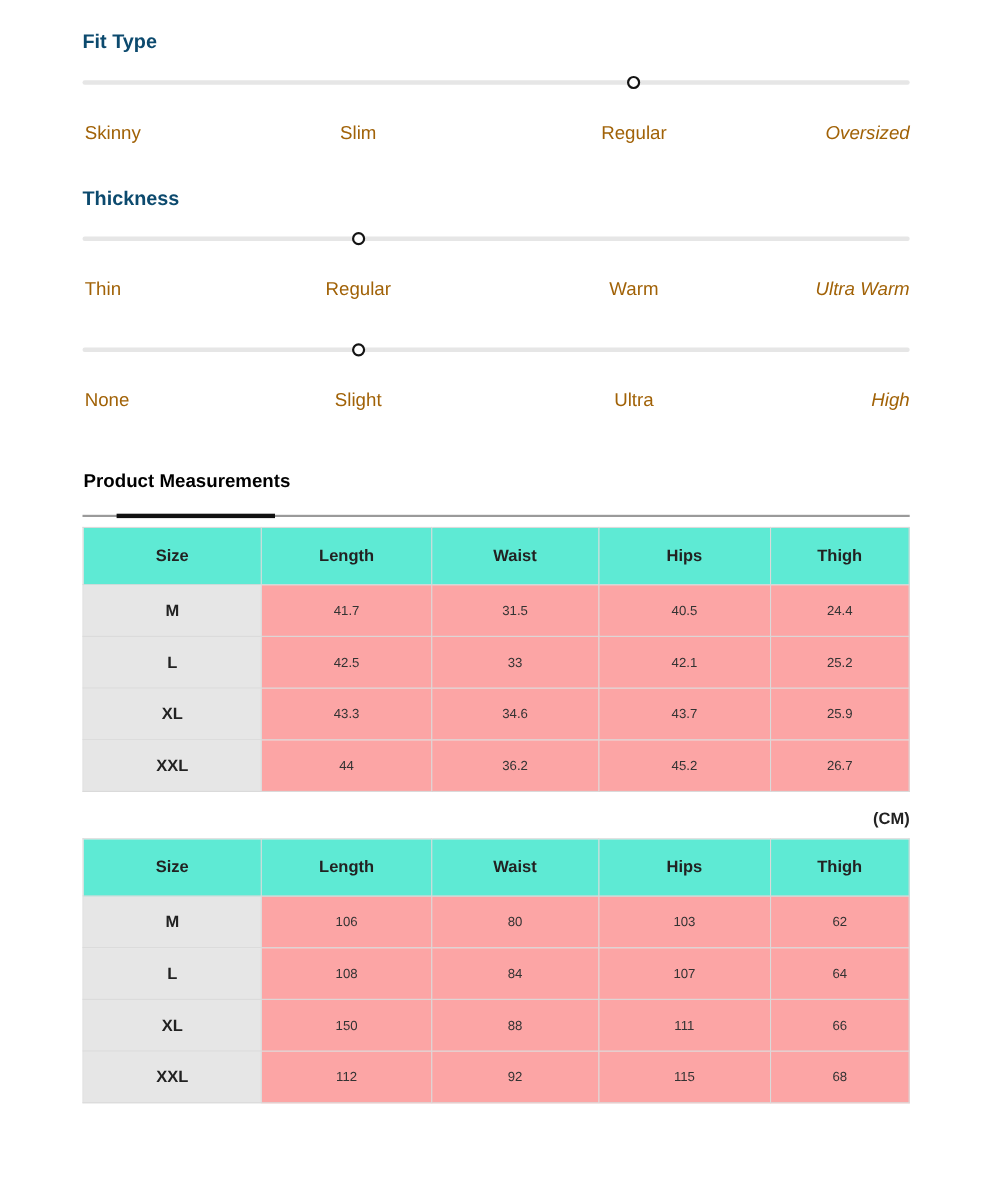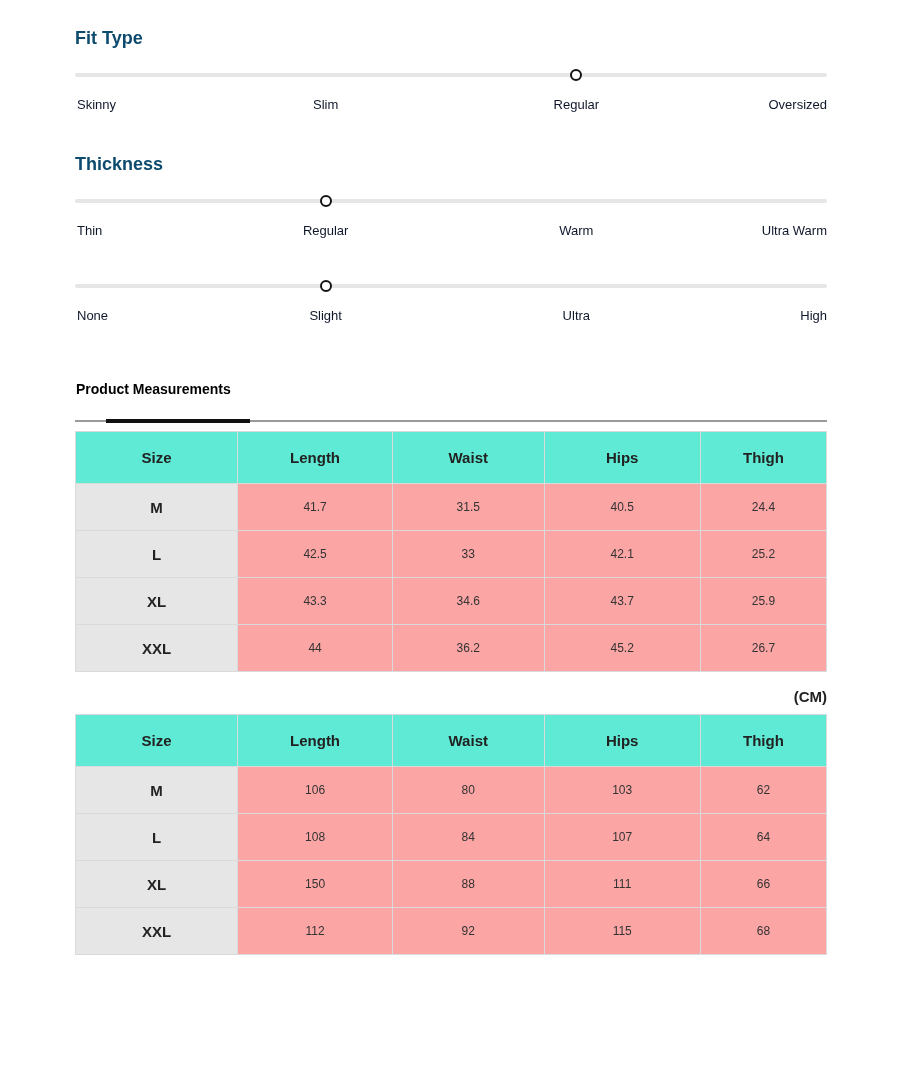--- a/index.html
+++ b/index.html
@@ -12,30 +12,30 @@
 
   
   .slider-section { margin-bottom: 36px; }
   .slider-title { font-size: 18px; font-weight: 700; color: #0c4a6e; line-height: 22px; }
   .slider-track-row { position: relative; height: 14px; margin-top: 19px; }
   .slider-track { position: absolute; left: 0; right: 0; top: 5px; height: 4px; background: #e6e6e6; border-radius: 2px; }
   .slider-marker {
     position: absolute; top: 1px; width: 12px; height: 12px; box-sizing: border-box;
     border: 2.5px solid #141414; border-radius: 50%; background: #fff; transform: translateX(-50%);
   }
-  .slider-labels { position: relative; height: 24px; margin-top: 11px; font-size: 13px; color: #0f172a; }
+  .slider-labels { position: relative; height: 24px; margin-top: 27px; font-size: 17px; color: #a16207; }
   .slider-label { position: absolute; top: 0; line-height: 24px; white-space: nowrap; }
   .slider-label:nth-child(1) { left: 2px; }
   .slider-label:nth-child(2) { left: 33.333%; transform: translateX(-50%); }
   .slider-label:nth-child(3) { left: 66.667%; transform: translateX(-50%); }
-  .slider-label:nth-child(4) { right: 0; }
+  .slider-label:nth-child(4) { right: 0; font-style: italic; }
 
   
   .pm-section { margin-top: 51px; }
-  .pm-title { font-size: 14px; font-weight: 700; color: #000; line-height: 21px; margin-left: 1px; }
+  .pm-title { font-size: 17px; font-weight: 700; color: #000; line-height: 21px; margin-left: 1px; }
   .pm-tabline { position: relative; margin-top: 20px; height: 2px; background: #9a9a9a; }
   .pm-indicator { position: absolute; left: 31px; top: -1px; width: 144px; height: 4px; background: #111; }
   .unit-label { text-align: right; font-size: 15px; font-weight: 700; color: #222; margin-top: 27px; line-height: 17px; }
   .unit-label.cm { margin-top: 16px; }
   .m-table { width: 100%; border-collapse: collapse; margin-top: 9px; border: 1px solid #c9c9c9; }
   .m-table th {
     height: 49px; background: #5eead4; font-size: 15px; font-weight: 700; color: #222;
     border: 1px solid #dadada; text-align: center;
   }
   .m-table td {

